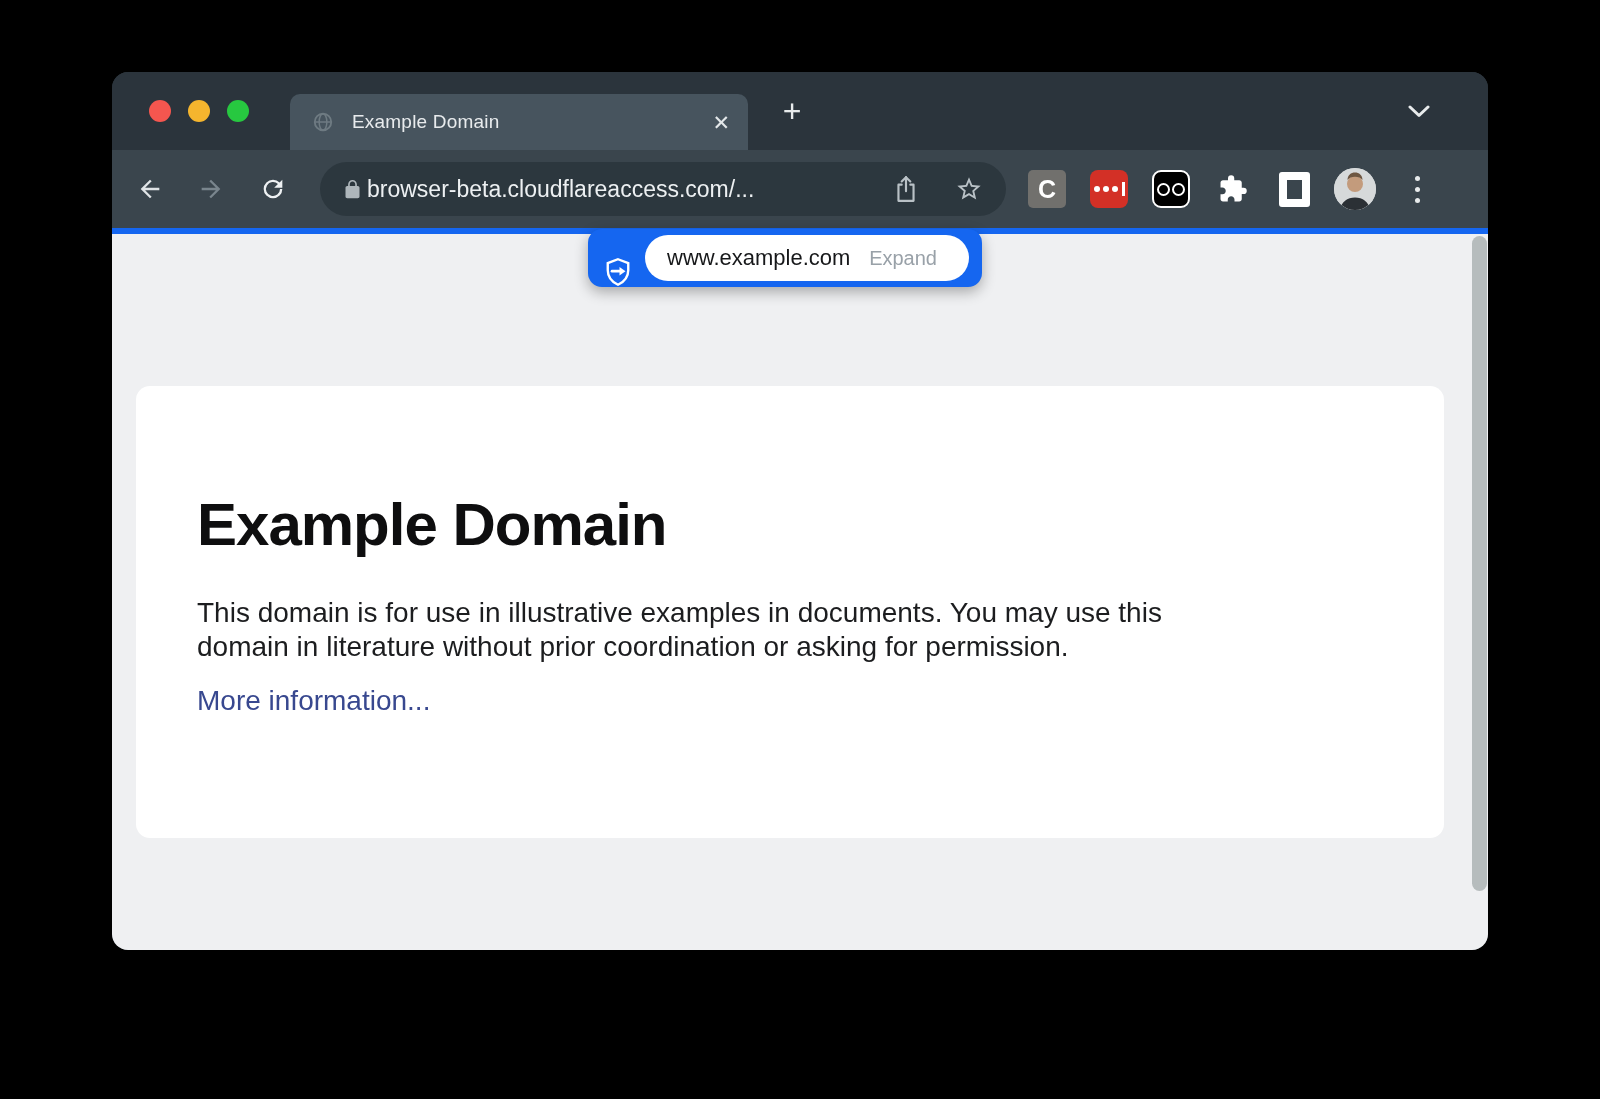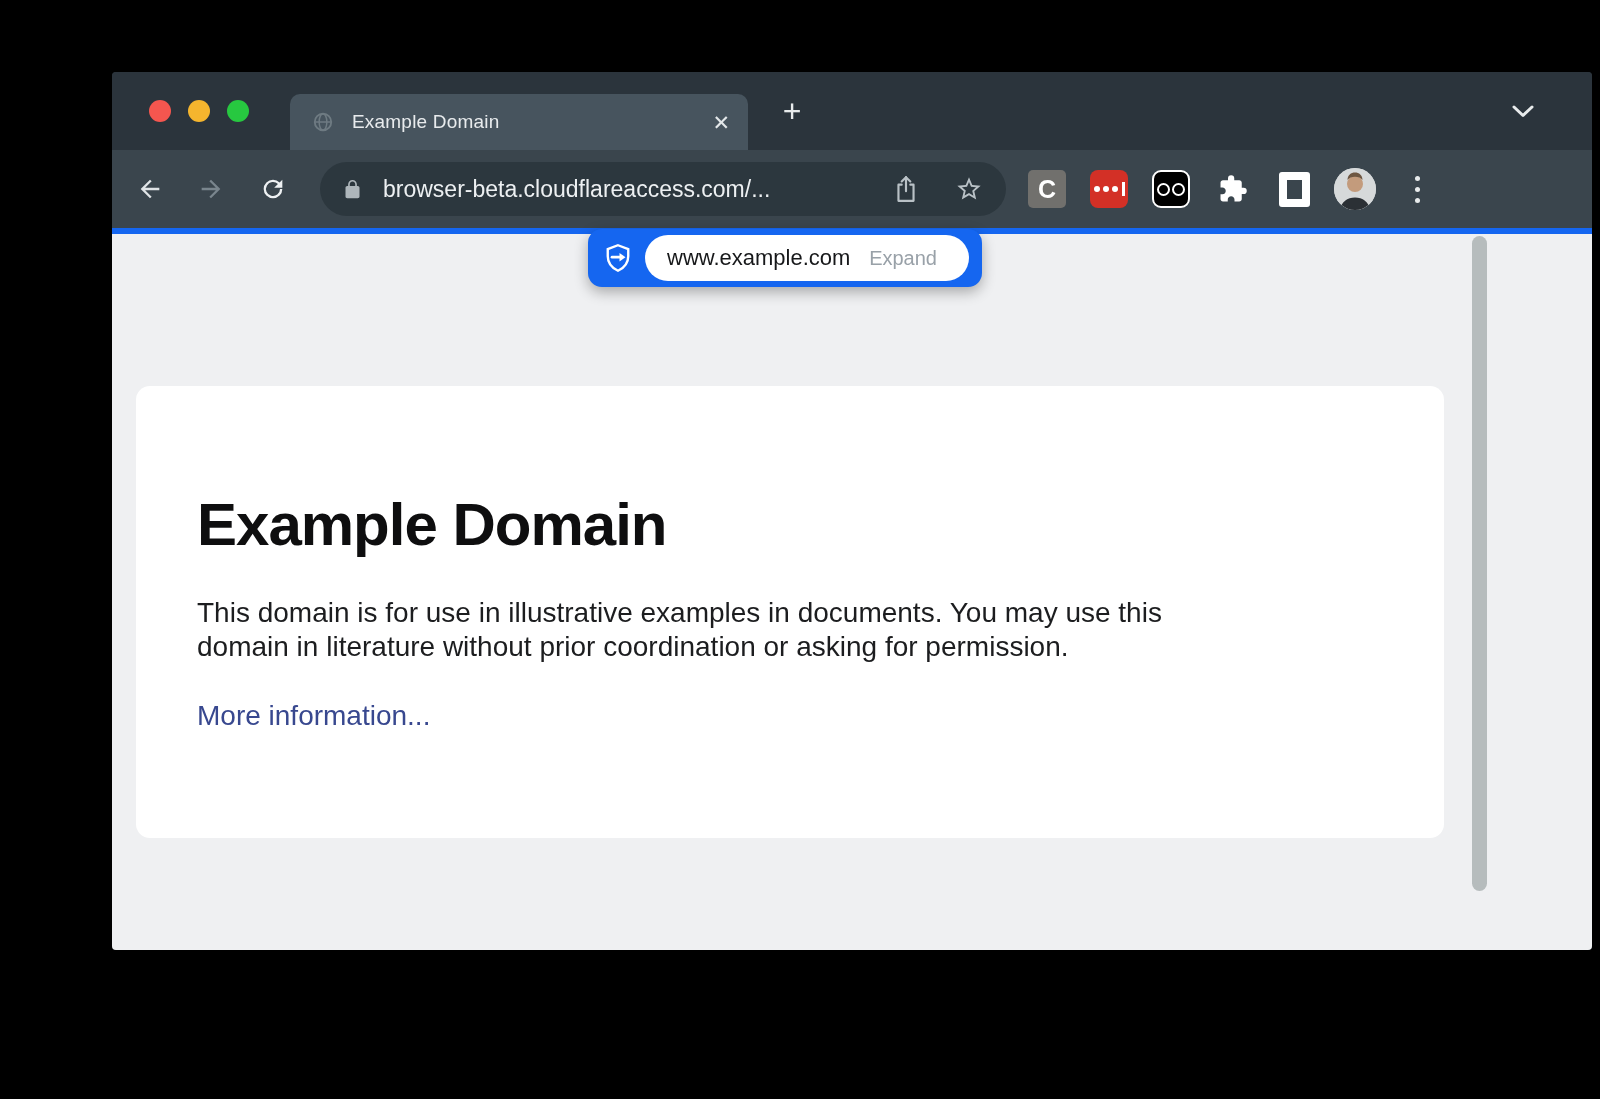--- a/index.html
+++ b/index.html
@@ -5,22 +5,22 @@
   * { box-sizing: border-box; }
   html,body { margin:0; padding:0; }
   body {
     width:1600px; height:1099px; position:relative; overflow:hidden;
     background:#000;
     font-family:"Liberation Sans","DejaVu Sans",sans-serif;
   }
 
   
   .window{
-    position:absolute; left:112px; top:72px; width:1480px; height:878px;
-    border-radius:4px; overflow:hidden; background:#2b343c;
+    position:absolute; left:112px; top:72px; width:1376px; height:878px;
+    border-radius:16px; overflow:hidden; background:#2b343c;
   }
 
   
   .tabstrip{ position:relative; height:78px; background:#2b343c; }
   .traffic{ position:absolute; left:37px; top:28px; display:flex; gap:17px; }
   .tl-dot{ width:22px; height:22px; border-radius:50%; }
   .tl-red{ background:var(--traffic-red,#f4564f); }
   .tl-yellow{ background:var(--traffic-yellow,#f5b52e); }
   .tl-green{ background:var(--traffic-green,#27c840); }
 
@@ -47,21 +47,21 @@
   .navbtn{ position:absolute; top:25px; width:28px; height:28px; }
   .nav-back{ left:24px; }
   .nav-fwd{ left:85px; }
   .nav-reload{ left:147px; }
 
   .urlbar{
     position:absolute; left:208px; top:12px; width:686px; height:54px;
     border-radius:27px; background:#2c373e; display:flex; align-items:center;
   }
   .lock{ margin-left:22px; width:21px; height:21px; flex:0 0 auto; }
-  .url-text{ margin-left:20px; font-size:23px; color:#edf0f2; white-space:nowrap; }
+  .url-text{ margin-left:4px; font-size:23px; color:#edf0f2; white-space:nowrap; }
   .url-spacer{ flex:1; }
   .share-ic{ width:26px; height:28px; margin-right:36px; }
   .star-ic{ width:28px; height:28px; margin-right:23px; }
 
   .extbtn{ position:absolute; top:20px; width:38px; height:38px;
            display:flex; align-items:center; justify-content:center; }
   .ext-c{ left:916px; background:#71706d; border-radius:5px;
           color:#fff; font-size:25px; font-weight:700; }
   .ext-lp{ left:978px; background:var(--lastpass-red,#d33026); border-radius:8px; gap:3px; }
   .lp-dot{ width:6px; height:6px; border-radius:50%; background:#fff; }
@@ -80,38 +80,38 @@
   
   .bluebar{ height:6px; background:var(--accent-blue,#1566f0); }
 
   
   .content{ position:relative; height:716px; background:#eff0f2; }
 
   .pill{
     position:absolute; left:476px; top:-5px; width:394px; height:58px;
     background:var(--accent-blue,#1566f0); border-radius:14px;
     box-shadow:0 5px 14px rgba(0,0,0,.3);
-    display:flex; align-items:center; z-index:5;
+    display:flex; align-items:flex-end; z-index:5;
   }
   .pill-shield{ margin-left:15px; width:30px; height:30px; }
   .pill-inner{
     position:absolute; left:57px; top:6px; width:324px; height:46px;
     background:#fff; border-radius:23px; display:flex; align-items:center;
   }
   .pill-domain{ margin-left:22px; font-size:22px; color:#17181a; }
   .pill-expand{ margin-left:auto; margin-right:32px; font-size:20px; color:#99a1a8; }
 
   .card{
     position:absolute; left:24px; top:152px; width:1308px; height:452px;
     background:#fff; border-radius:14px;
   }
   .card-inner{ padding:104px 0 0 61px; }
   .page-h1{ margin:0; font-size:60px; font-weight:700; letter-spacing:-1px; color:#0e0e0f; }
   .page-p{ margin:37px 0 0; max-width:1040px; font-size:28px; line-height:34px; color:#1c1d1f; }
-  .page-link{ display:inline-block; margin-top:36px; font-size:28px;
+  .page-link{ display:inline-block; margin-top:21px; font-size:28px;
               color:var(--link-blue,#38488f); text-decoration:none; }
 
   .scrollbar-thumb{
     position:absolute; left:1360px; top:2px; width:15px; height:655px;
     border-radius:8px; background:#b6bcbd;
   }
 </style>
 </head>
 <body>
 

